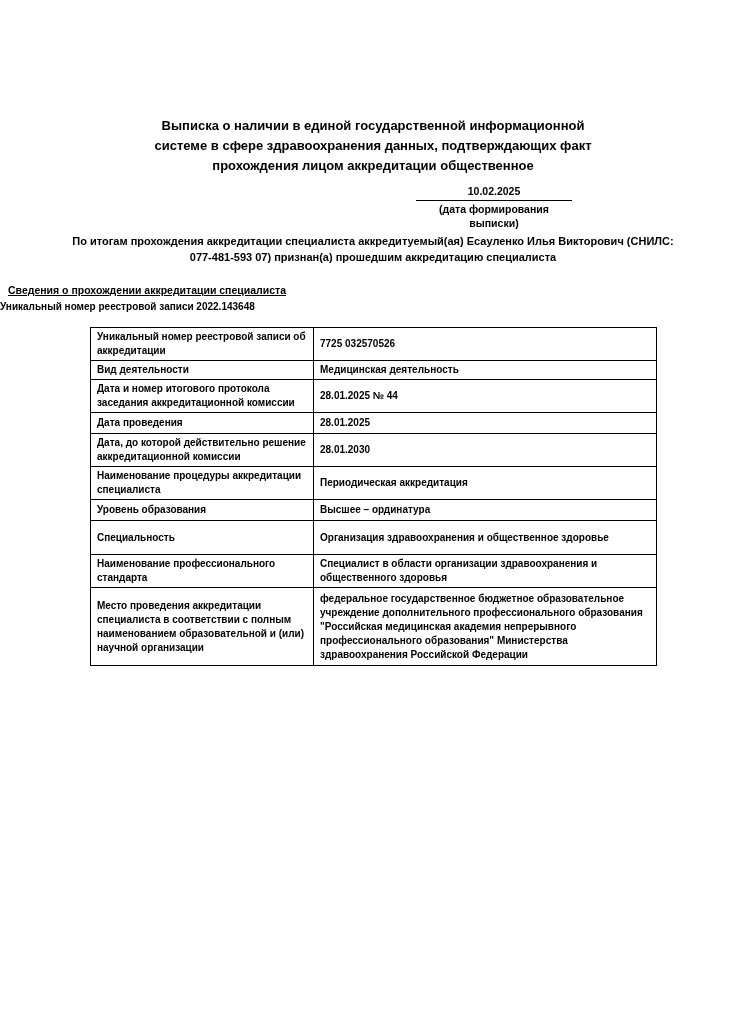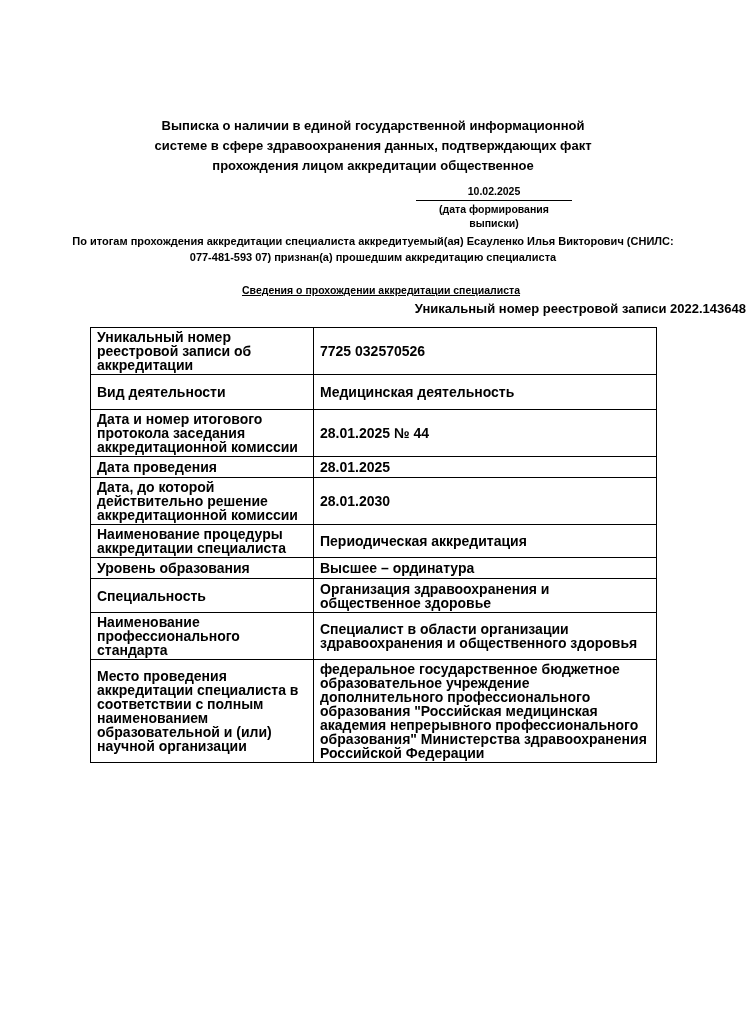--- a/index.html
+++ b/index.html
@@ -51,56 +51,55 @@
     top: 193px;
     left: 72px;
     right: 72px;
     text-align: center;
     font-size: 11px;
     line-height: 16px;
   }
   .section-heading {
     position: absolute;
     top: 244px;
-    left: 16px;
+    left: 8px;
     right: 0;
-    text-align: center;
+    text-align: left;
     font-size: 10.5px;
     text-decoration: underline;
   }
   .registry-heading {
     position: absolute;
     top: 261px;
     left: 0;
     right: 0;
-    text-align: right;
-    font-size: 13px;
-    padding-left: 45px;
+    text-align: left;
+    font-size: 10px;
   }
   table.info-table {
     position: absolute;
     top: 287px;
     left: 90px;
     width: 566px;
     border-collapse: collapse;
     table-layout: fixed;
     border: 1.5px solid #000;
-    font-size: 14px;
+    font-size: 10px;
     line-height: 14px;
   }
   table.info-table td {
     border: 1.5px solid #000;
     vertical-align: middle;
     padding: 2px 7px 2px 6px;
     font-weight: bold;
   }
   table.info-table col.c-label { width: 223px; }
   table.info-table col.c-value { width: 343px; }
   table.info-table tr:nth-child(1)  { height: 30px; }
-  table.info-table tr:nth-child(2)  { height: 35px; }
+  table.info-table tr:nth-child(2)  { height: 19px; }
   table.info-table tr:nth-child(3)  { height: 30px; }
   table.info-table tr:nth-child(4)  { height: 21px; }
   table.info-table tr:nth-child(5)  { height: 30px; }
   table.info-table tr:nth-child(6)  { height: 30px; }
   table.info-table tr:nth-child(7)  { height: 21px; }
   table.info-table tr:nth-child(8)  { height: 34px; }
   table.info-table tr:nth-child(9)  { height: 30px; padding-left: 37px; }
   table.info-table tr:nth-child(10) { height: 78px; }
 </style>
 </head>

